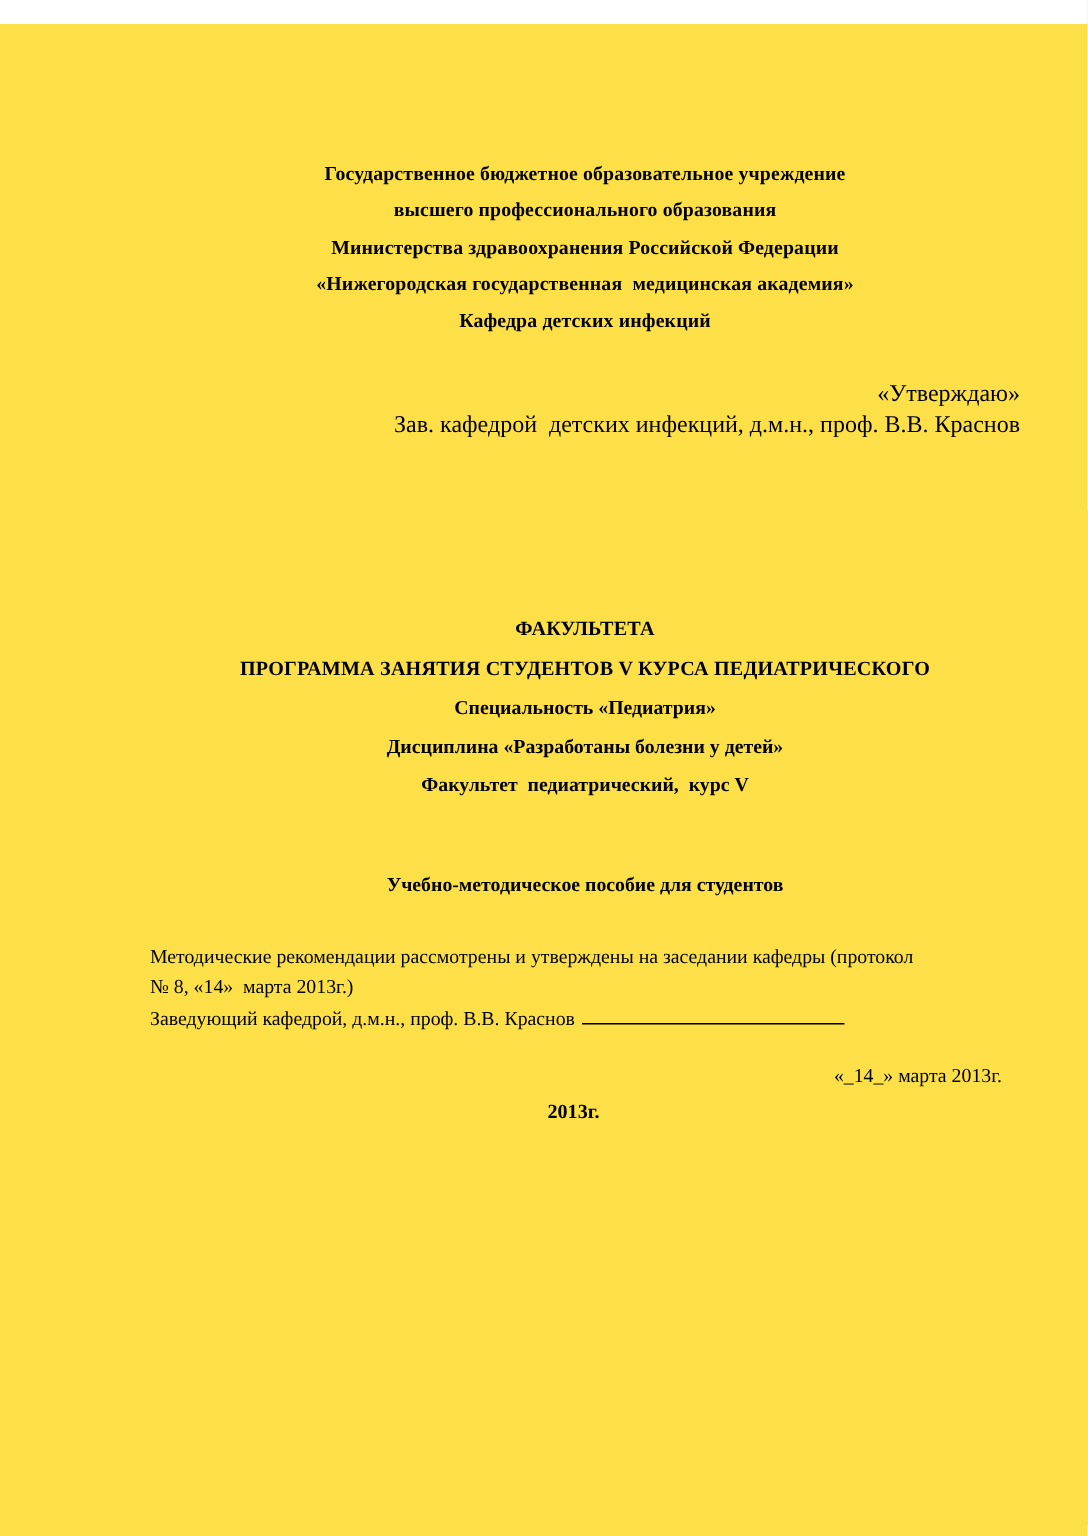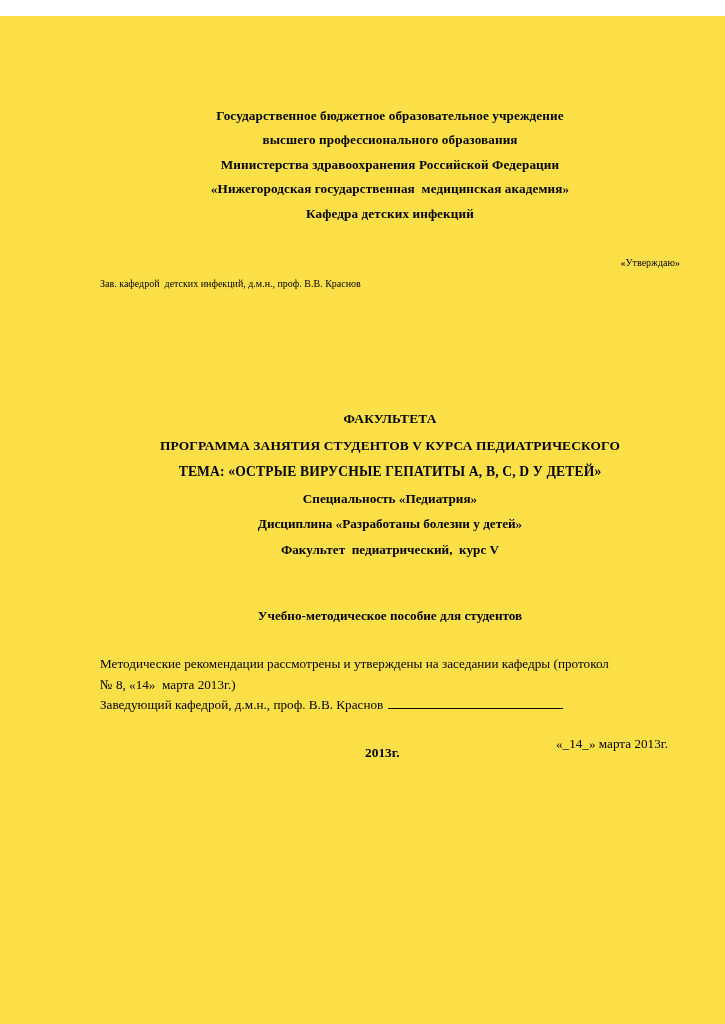--- a/index.html
+++ b/index.html
@@ -34,29 +34,29 @@
     font-weight: bold;
     font-size: 13.2px;
     line-height: 24.4px;
     letter-spacing: 0.1px;
   }
   .inst-line { white-space: pre-wrap; }
 
   
   .approve-block {
     margin-top: 26px;
-    font-size: 10px;
+    font-size: 16px;
     line-height: 21px;
   }
   .approve-right {
     text-align: right;
     padding-right: 0px;
   }
   .approve-sub {
-    text-align: left;
+    text-align: right;
     white-space: pre-wrap;
   }
 
   
   .title-block {
     margin-top: 112px;
     text-align: center;
     font-weight: bold;
     line-height: 26.5px;
   }
@@ -110,21 +110,21 @@
     height: 46px;
     font-size: 13.2px;
   }
   .date-right {
     text-align: right;
     padding-right: 12px;
   }
   .year-bold {
     position: absolute;
     left: 265px;
-    top: 9px;
+    top: 24px;
     font-weight: bold;
     font-size: 13.4px;
   }
 </style>
 </head>
 <body>
 
 <div class="page">
   <div class="content">
 
@@ -137,21 +137,20 @@
     </div>
 
     <div class="approve-block">
       <div class="approve-right">«Утверждаю»</div>
       <div class="approve-sub">Зав. кафедрой  детских инфекций, д.м.н., проф. В.В. Краснов</div>
     </div>
 
     <div class="title-block">
       <div class="title-main">ФАКУЛЬТЕТА</div>
       <div class="title-main">ПРОГРАММА ЗАНЯТИЯ СТУДЕНТОВ V КУРСА ПЕДИАТРИЧЕСКОГО</div>
-      <div class="title-theme">ТЕМА: «ОСТРЫЕ ВИРУСНЫЕ ГЕПАТИТЫ A, B, C, D У ДЕТЕЙ»</div>
       <div class="title-spec">Специальность «Педиатрия»</div>
       <div class="title-spec">Дисциплина «Разработаны болезни у детей»</div>
       <div class="title-spec">Факультет  педиатрический,  курс V</div>
     </div>
 
     <div class="manual-block">Учебно-методическое пособие для студентов</div>
 
 
     <div class="protocol-block">
       <div class="protocol-line">Методические рекомендации рассмотрены и утверждены на заседании кафедры (протокол</div>

